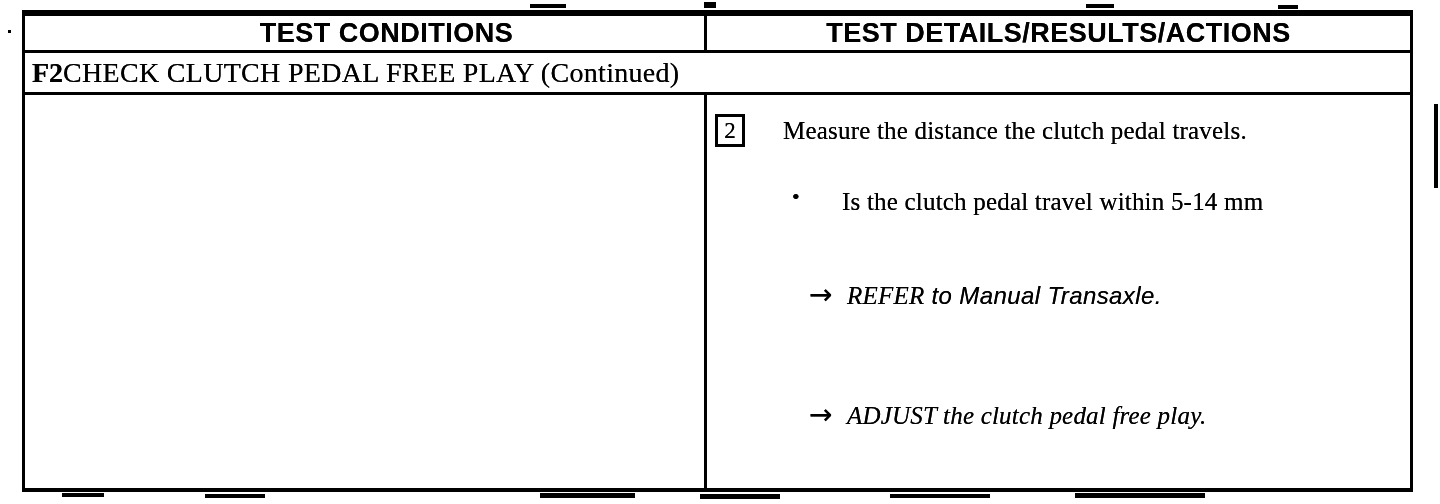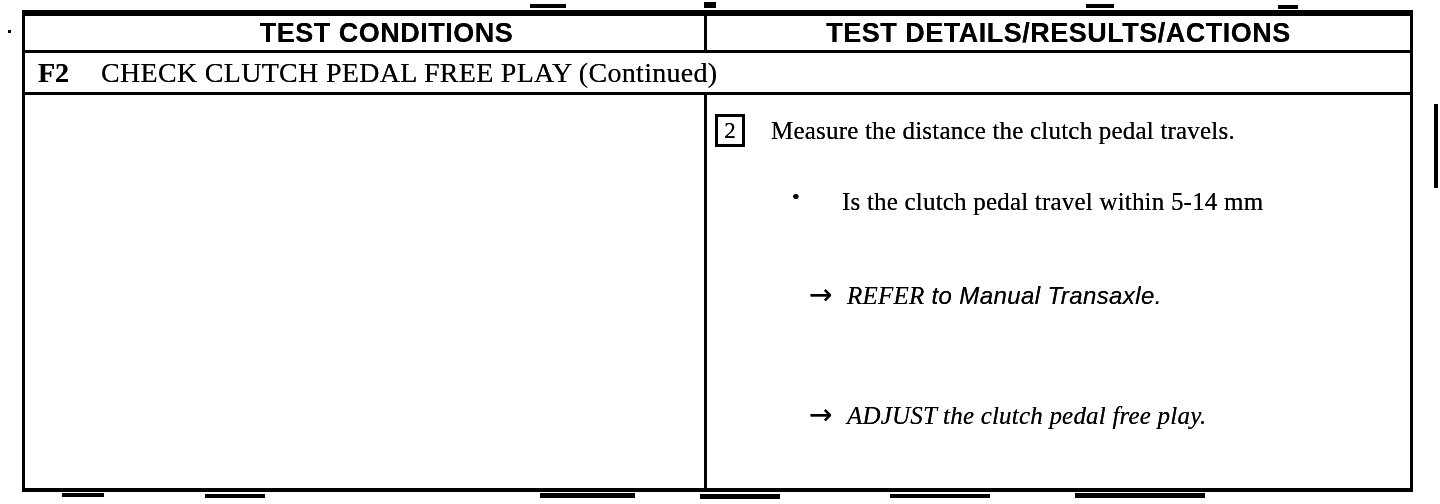--- a/index.html
+++ b/index.html
@@ -47,37 +47,37 @@
   .header-cell.right { flex: 1; }
 
   .f2-row {
     height: 42px;
     border-bottom: 3px solid #000;
     display: flex;
     align-items: center;
     font-size: 28px;
     line-height: 39px;
   }
-  .f2-id    { font-weight: bold; padding-left: 13px; }
-  .f2-title { margin-left: 32px; letter-spacing: 0.3px; }
+  .f2-id    { font-weight: bold; padding-left: 7px; }
+  .f2-title { letter-spacing: 0.3px; }
 
   .body-row { flex: 1; display: flex; }
   .body-left  { width: 682px; border-right: 3px solid #000; position: relative; }
   .body-right { flex: 1; position: relative; font-size: 25px; }
 
   .step-row { position: absolute; top: 19px; left: 8px; display: flex; align-items: flex-start; }
   .step-box {
     width: 30px; height: 33px;
     border: 3px solid #000;
     text-align: center;
     line-height: 28px;
     font-size: 23px;
     flex: 0 0 auto;
   }
-  .step-text { margin-left: 26px; line-height: 33px; letter-spacing: 0.2px; }
+  .step-text { margin-left: 38px; line-height: 33px; letter-spacing: 0.2px; }
 
   .question-block { position: absolute; top: 91px; left: 85px; }
   .q-bullet { position: absolute; left: 0; top: -2px; font-size: 22px; }
   .q-lines  { margin-left: 50px; line-height: 32px; letter-spacing: 0.2px; }
 
   .result-block { position: absolute; left: 102px; }
   .result-block.yes { top: 185px; }
   .result-block.no  { top: 305px; }
   .result-arrow {
     position: absolute; left: 0; top: -2px;

